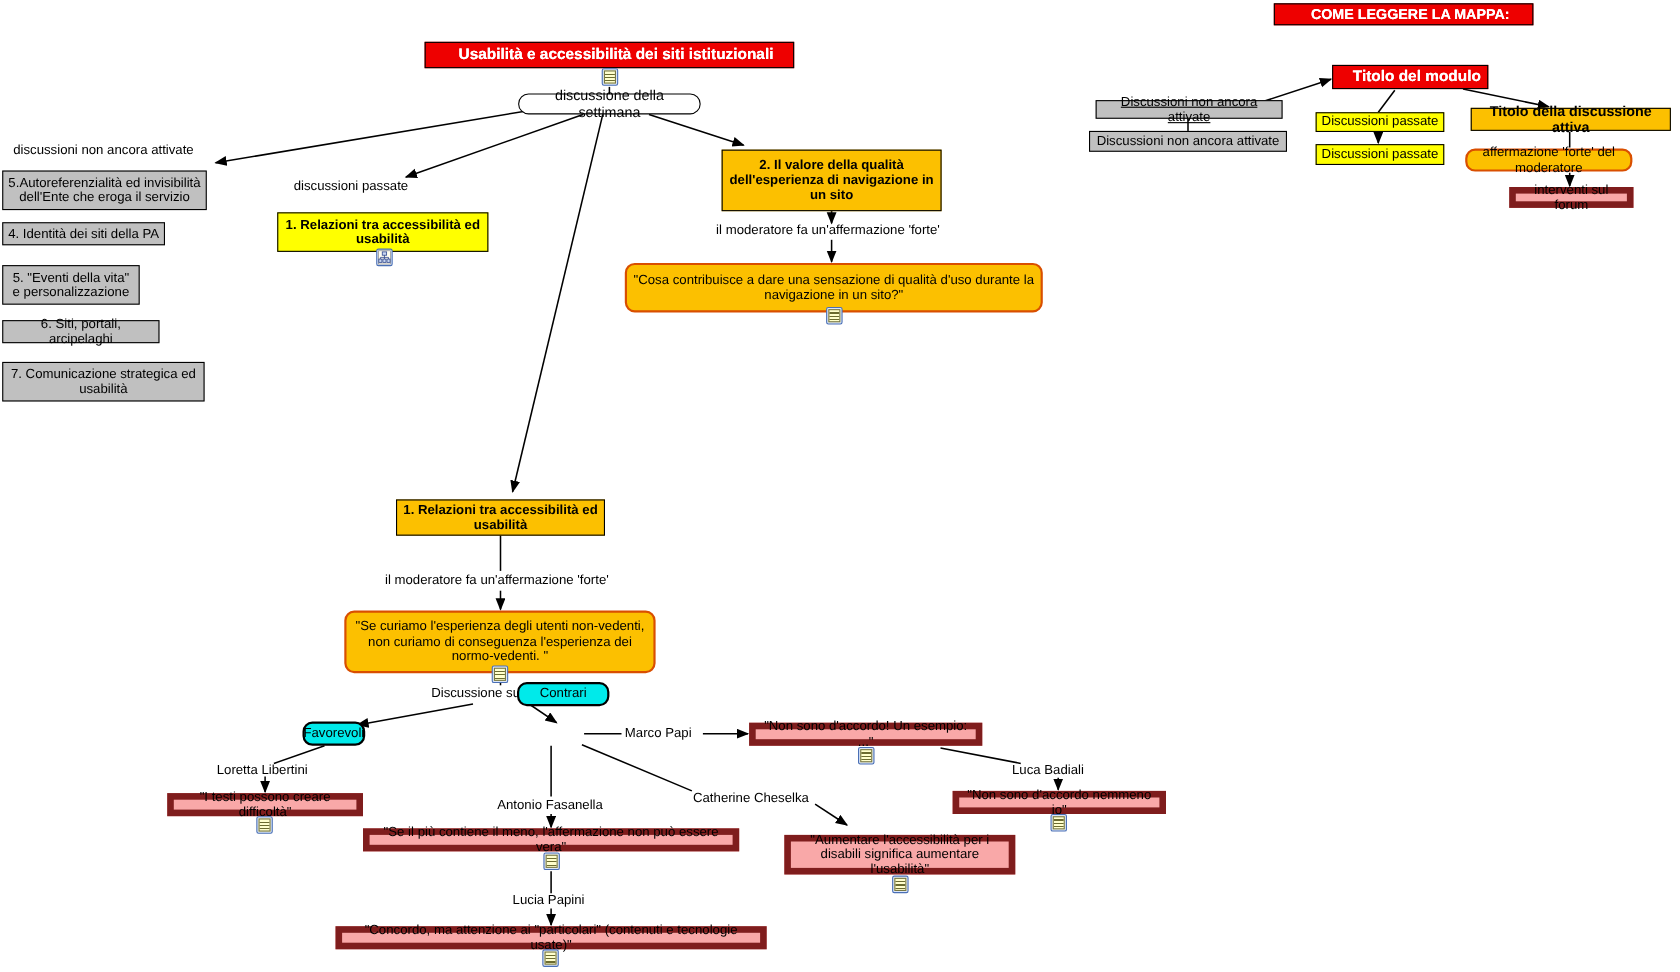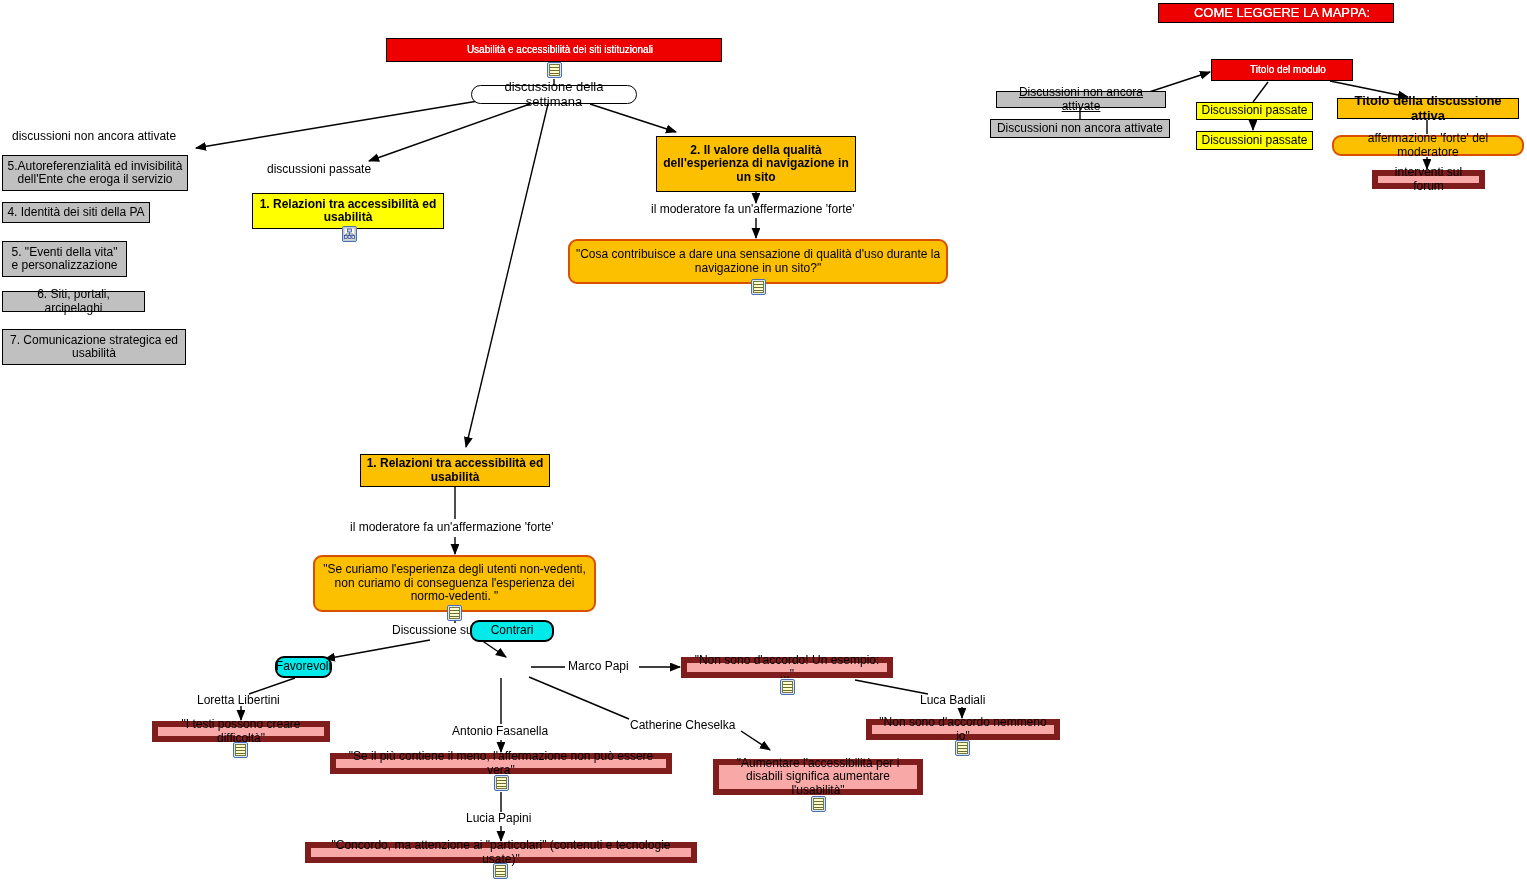--- a/index.html
+++ b/index.html
@@ -27,21 +27,21 @@
     text-align:center;
     line-height:1.12;
     color:#000;
     border:1px solid #000;
     padding:2px 4px;
   }
   
   .n-red{
     background:#ee0000;
     color:#ffffff;
-    font-weight:normal;
+    font-weight:bold;
     border:1px solid #000;
     text-shadow:0 0 0 #fff;
     padding-left:16px;
   }
   .n-gray{background:#c0c0c0;border:1px solid #000;}
   .n-yellow{background:#ffff00;font-weight:bold;border:1px solid #000;}
   .n-yellow-plain{background:#ffff00;border:1px solid #000;font-weight:normal;}
   .n-orange{background:#fcc000;font-weight:bold;border:1px solid #000;}
   .n-orange-round{
     background:#fcc000;
@@ -105,21 +105,21 @@
     position:absolute;
     width:15px;height:16px;
     box-sizing:border-box;
     border:1px solid #4a6fb5;
     background:#dbe6f7;
     border-radius:2px;
   }
   .map-icon svg{display:block;}
   .fs12{font-size:12px;}
   .fs13{font-size:13px;}
-  .fs14{font-size:10px;}
+  .fs14{font-size:14px;}
 </style>
 </head>
 <body>
 
 <div id="canvas">
 
   <svg class="edges" viewBox="0 0 1527 884" xmlns="http://www.w3.org/2000/svg">
     <defs>
       <marker id="ah" markerWidth="9" markerHeight="9" refX="7.2" refY="3.2" orient="auto" markerUnits="strokeWidth">
         <path d="M0,0 L8,3.2 L0,6.4 z" fill="#000"></path>
@@ -279,17 +279,17 @@
 
   <div class="node n-gray fs12" style="left:996px;top:91px;width:170px;height:17px;
               text-decoration:underline;">Discussioni non ancora attivate</div>
   <div class="node n-gray fs12" style="left:990px;top:119px;width:180px;height:19px;">Discussioni non ancora attivate</div>
 
   <div class="node n-yellow-plain fs12" style="left:1196px;top:102px;width:117px;height:18px;">Discussioni passate</div>
   <div class="node n-yellow-plain fs12" style="left:1196px;top:131px;width:117px;height:19px;">Discussioni passate</div>
 
   <div class="node n-orange fs13" style="left:1337px;top:98px;width:182px;height:21px;">Titolo della discussione attiva</div>
 
-  <div class="node n-orange-round fs12" style="left:1332px;top:135px;width:192px;height:21px;">affermazione 'forte' del moderatore</div>
+  <div class="node n-orange-round fs12" style="left:1332px;top:135px;width:152px;height:21px;">affermazione 'forte' del moderatore</div>
 
   <div class="node n-pink fs12" style="left:1372px;top:170px;width:113px;height:19px;">interventi sul forum</div>
 
 </div>
 
 </body></html>

